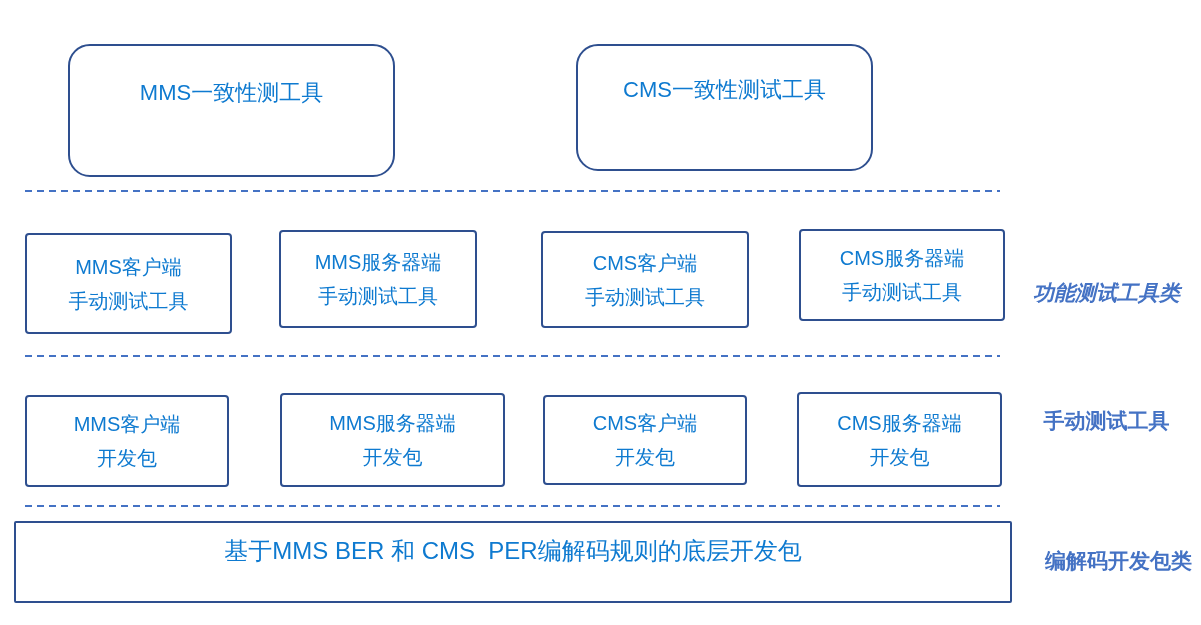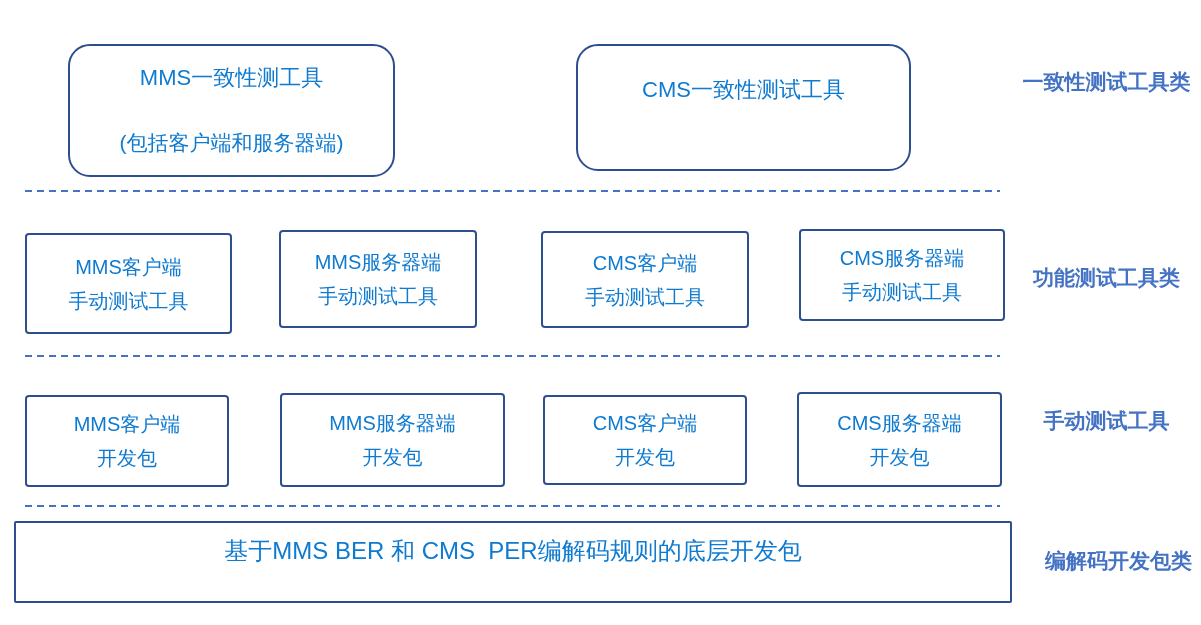--- a/index.html
+++ b/index.html
@@ -34,46 +34,44 @@
     text-align:center;color:#4472C4;font-weight:bold;font-size:21px;white-space:nowrap;
   }
 </style>
 </head>
 <body>
 
 <div class="stage">
 
   <div class="box big" style="left:68px;top:44px;width:327px;height:133px;">
     <div class="ln1">MMS一致性测工具</div>
-    <div class="ln2">(包括客户端和服务器端)</div>
   </div>
-  <div class="box big" style="left:576px;top:44px;width:335px;height:127px;">
+  <div class="box big" style="left:576px;top:44px;width:297px;height:127px;">
     <div class="ln1">CMS一致性测试工具</div>
   </div>
-  <div class="side-label" style="top:68px;">一致性测试工具类</div>
 
   <div class="divider" style="top:190px;"></div>
 
   <div class="box" style="left:25px;top:233px;width:207px;height:101px;">
     <div class="ln">MMS客户端</div>
     <div class="ln">手动测试工具</div>
   </div>
   <div class="box" style="left:279px;top:230px;width:198px;height:98px;">
     <div class="ln">MMS服务器端</div>
     <div class="ln">手动测试工具</div>
   </div>
   <div class="box" style="left:541px;top:231px;width:208px;height:97px;">
     <div class="ln">CMS客户端</div>
     <div class="ln">手动测试工具</div>
   </div>
   <div class="box" style="left:799px;top:229px;width:206px;height:92px;">
     <div class="ln">CMS服务器端</div>
     <div class="ln">手动测试工具</div>
   </div>
-  <div class="side-label" style="top:264px;">功能测试工具类</div>
+  <div class="side-label" style="top:279px;font-style:italic;">功能测试工具类</div>
 
   <div class="divider" style="top:355px;"></div>
 
   <div class="box" style="left:25px;top:395px;width:204px;height:92px;">
     <div class="ln">MMS客户端</div>
     <div class="ln">开发包</div>
   </div>
   <div class="box" style="left:280px;top:393px;width:225px;height:94px;">
     <div class="ln">MMS服务器端</div>
     <div class="ln">开发包</div>

